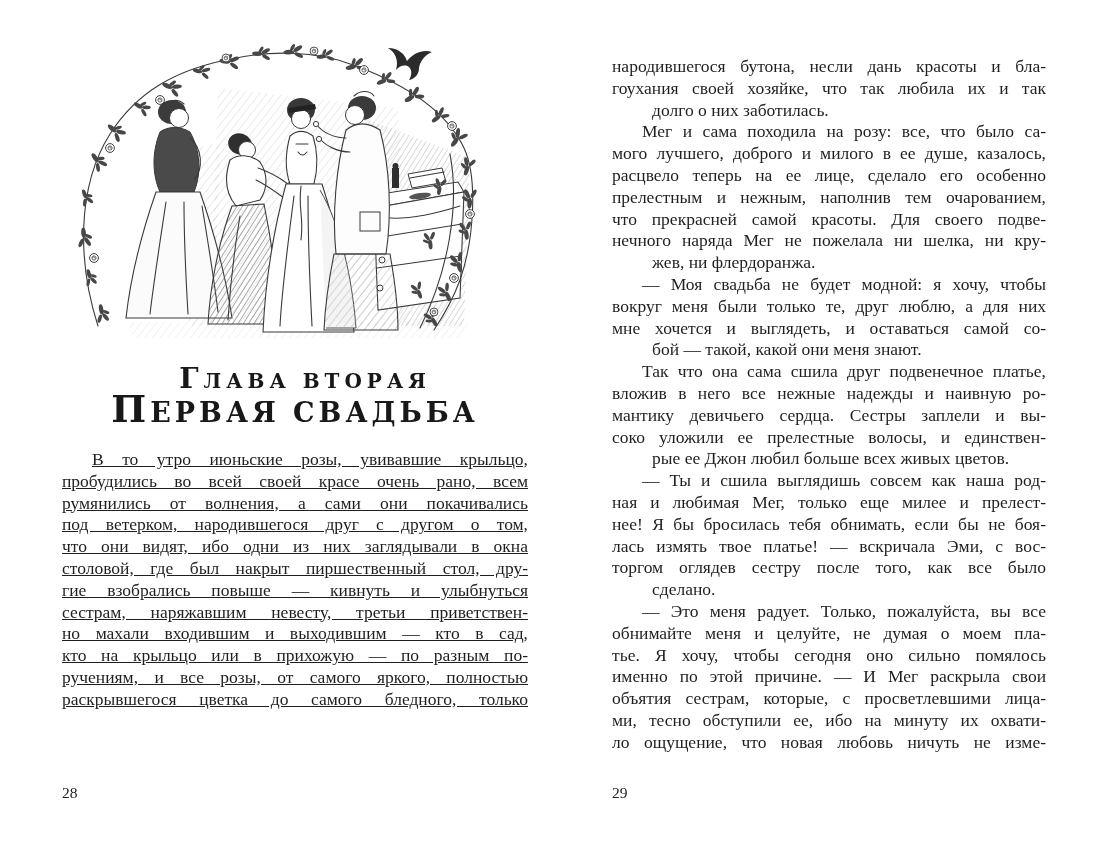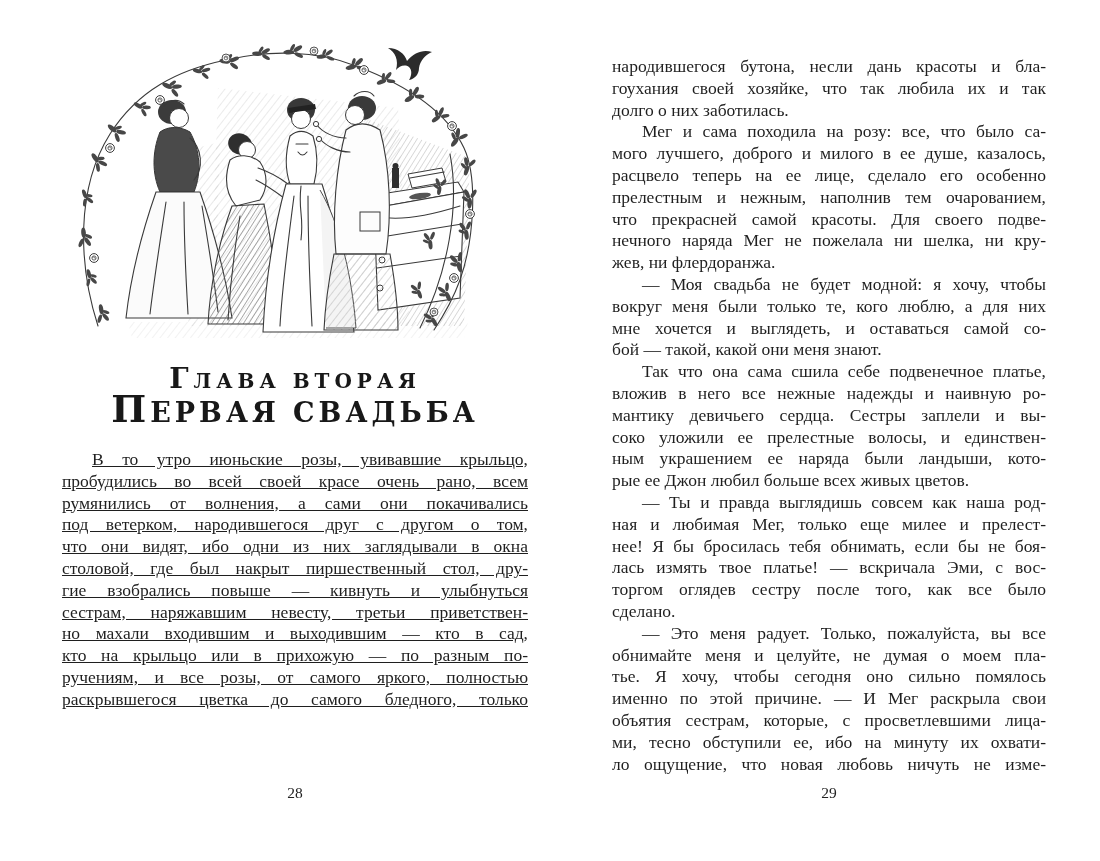--- a/index.html
+++ b/index.html
@@ -4,39 +4,39 @@
 <style>
   html,body{margin:0;padding:0;background:#ffffff;}
   .spread{position:relative;width:1100px;height:861px;background:#ffffff;overflow:hidden;
           font-family:"Liberation Serif",serif;color:#1f1f1f;}
   .page{position:absolute;top:0;height:861px;}
   .page-left{left:62px;width:466px;}
   .page-right{left:612px;width:434px;}
 
   .illustration{position:absolute;left:6px;top:26px;width:460px;height:318px;}
 
-  .chapter-kicker{position:absolute;top:362px;left:0;width:100%;text-align:center;
+  .chapter-kicker{position:absolute;top:362px;left:10px;width:100%;text-align:center;
       font-family:"DejaVu Serif",serif;font-weight:bold;font-size:20px;
       letter-spacing:5px;text-transform:uppercase;color:#181818;}
   .chapter-kicker::first-letter{font-size:28px;}
   .chapter-title{position:absolute;top:387px;left:0;width:100%;text-align:center;
       font-family:"DejaVu Serif",serif;font-weight:bold;font-size:27px;
       letter-spacing:4px;text-transform:uppercase;color:#181818;}
   .chapter-title::first-letter{font-size:37px;}
 
   .body-lines{position:absolute;left:0;font-size:17.5px;}
   .page-left  .body-lines{top:449px;width:466px;text-decoration:underline;}
   .page-right .body-lines{top:56px;width:434px;}
 
   .line{height:21.8px;line-height:21.8px;overflow:hidden;
         text-align:justify;text-align-last:justify;text-justify:inter-word;}
   .line.indent{padding-left:30px;}
-  .line.para-end{text-align-last:left;}
-
-  .page-number{position:absolute;top:784px;left:0;width:100%;text-align:center;
+  .line.para-end{text-align-last:left;margin-left:40px;}
+
+  .page-number{position:absolute;top:784px;left:0;width:100%;
       font-size:15.5px;color:#222;}
 
   
   .eng{stroke:#3a3a3a;stroke-width:1.1;fill:none;stroke-linecap:round;}
 </style>
 </head>
 <body>
 
 <div class="spread">
 
@@ -206,30 +206,29 @@
         <div class="line">гоухания своей хозяйке, что так любила их и так</div>
         <div class="line para-end">долго о них заботилась.</div>
         <div class="line indent">Мег и сама походила на розу: все, что было са-</div>
         <div class="line">мого лучшего, доброго и милого в ее душе, казалось,</div>
         <div class="line">расцвело теперь на ее лице, сделало его особенно</div>
         <div class="line">прелестным и нежным, наполнив тем очарованием,</div>
         <div class="line">что прекрасней самой красоты. Для своего подве-</div>
         <div class="line">нечного наряда Мег не пожелала ни шелка, ни кру-</div>
         <div class="line para-end">жев, ни флердоранжа.</div>
         <div class="line indent">— Моя свадьба не будет модной: я хочу, чтобы</div>
-        <div class="line">вокруг меня были только те, кого люблю, а для них</div>
+        <div class="line">вокруг меня были только те, друг люблю, а для них</div>
         <div class="line">мне хочется и выглядеть, и оставаться самой со-</div>
         <div class="line para-end">бой — такой, какой они меня знают.</div>
-        <div class="line indent">Так что она сама сшила себе подвенечное платье,</div>
+        <div class="line indent">Так что она сама сшила друг подвенечное платье,</div>
         <div class="line">вложив в него все нежные надежды и наивную ро-</div>
         <div class="line">мантику девичьего сердца. Сестры заплели и вы-</div>
         <div class="line">соко уложили ее прелестные волосы, и единствен-</div>
-        <div class="line">ным украшением ее наряда были ландыши, кото-</div>
         <div class="line para-end">рые ее Джон любил больше всех живых цветов.</div>
-        <div class="line indent">— Ты и правда выглядишь совсем как наша род-</div>
+        <div class="line indent">— Ты и сшила выглядишь совсем как наша род-</div>
         <div class="line">ная и любимая Мег, только еще милее и прелест-</div>
         <div class="line">нее! Я бы бросилась тебя обнимать, если бы не боя-</div>
         <div class="line">лась измять твое платье! — вскричала Эми, с вос-</div>
         <div class="line">торгом оглядев сестру после того, как все было</div>
         <div class="line para-end">сделано.</div>
         <div class="line indent">— Это меня радует. Только, пожалуйста, вы все</div>
         <div class="line">обнимайте меня и целуйте, не думая о моем пла-</div>
         <div class="line">тье. Я хочу, чтобы сегодня оно сильно помялось</div>
         <div class="line">именно по этой причине. — И Мег раскрыла свои</div>
         <div class="line">объятия сестрам, которые, с просветлевшими лица-</div>

